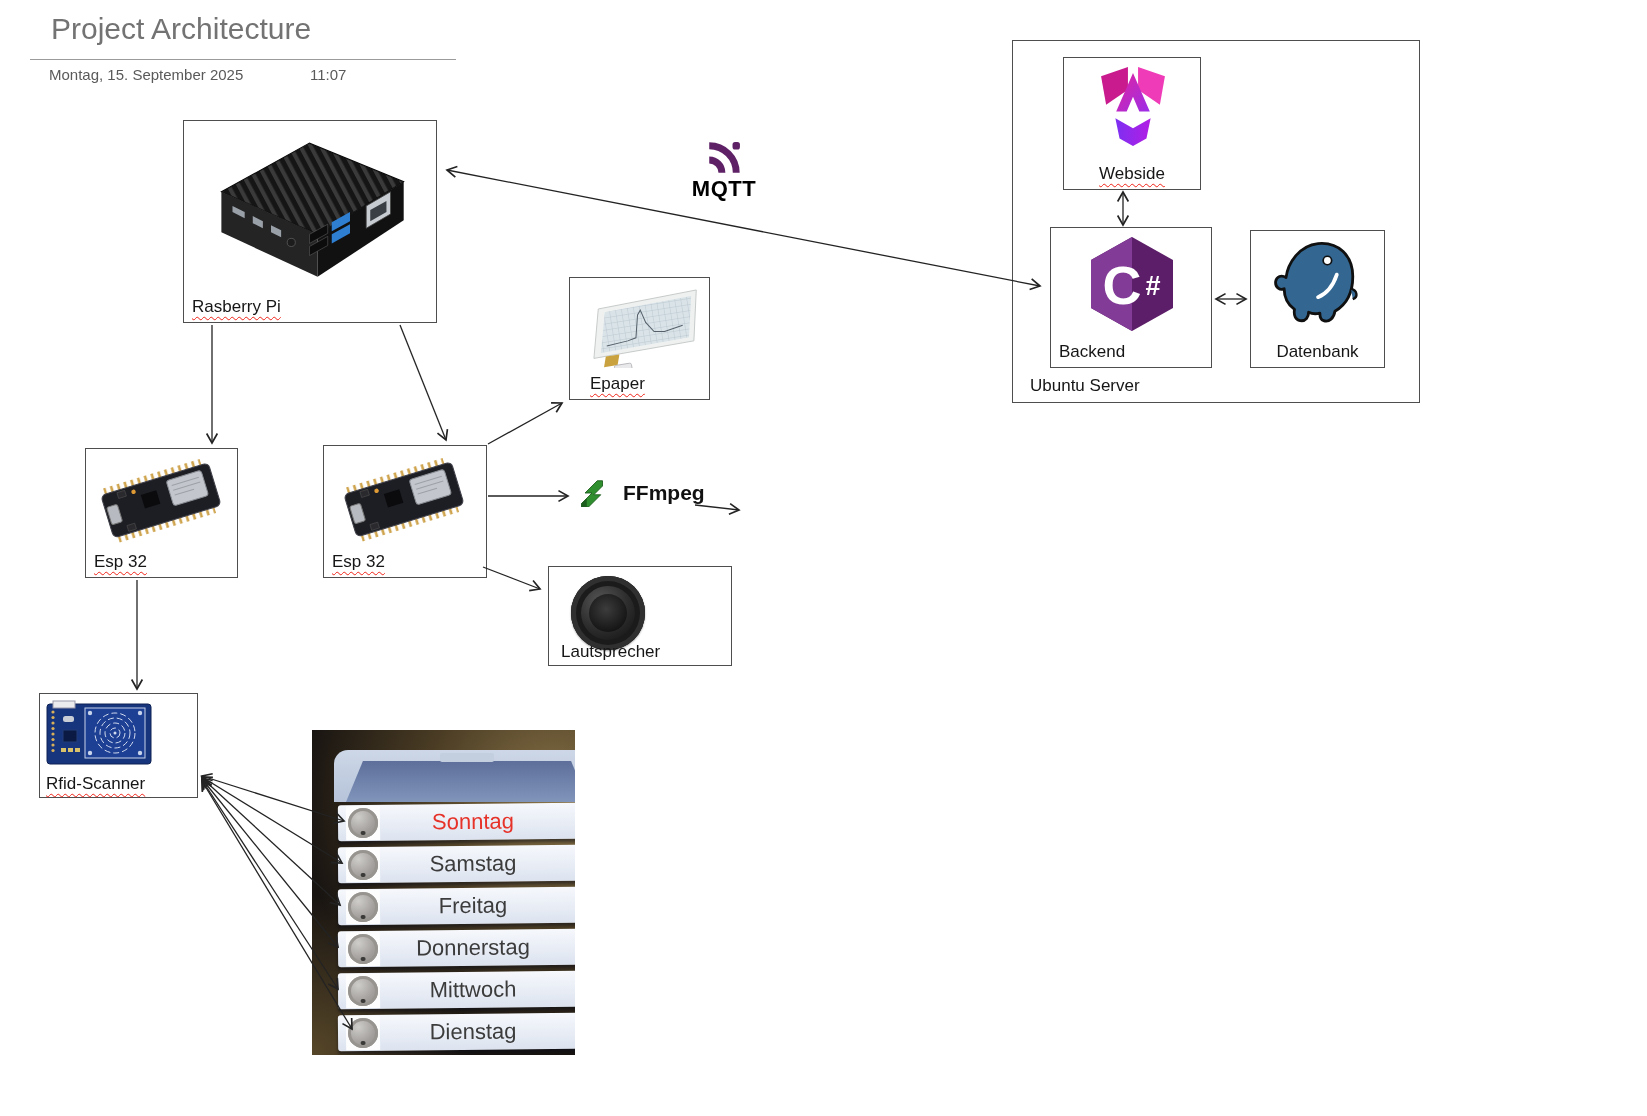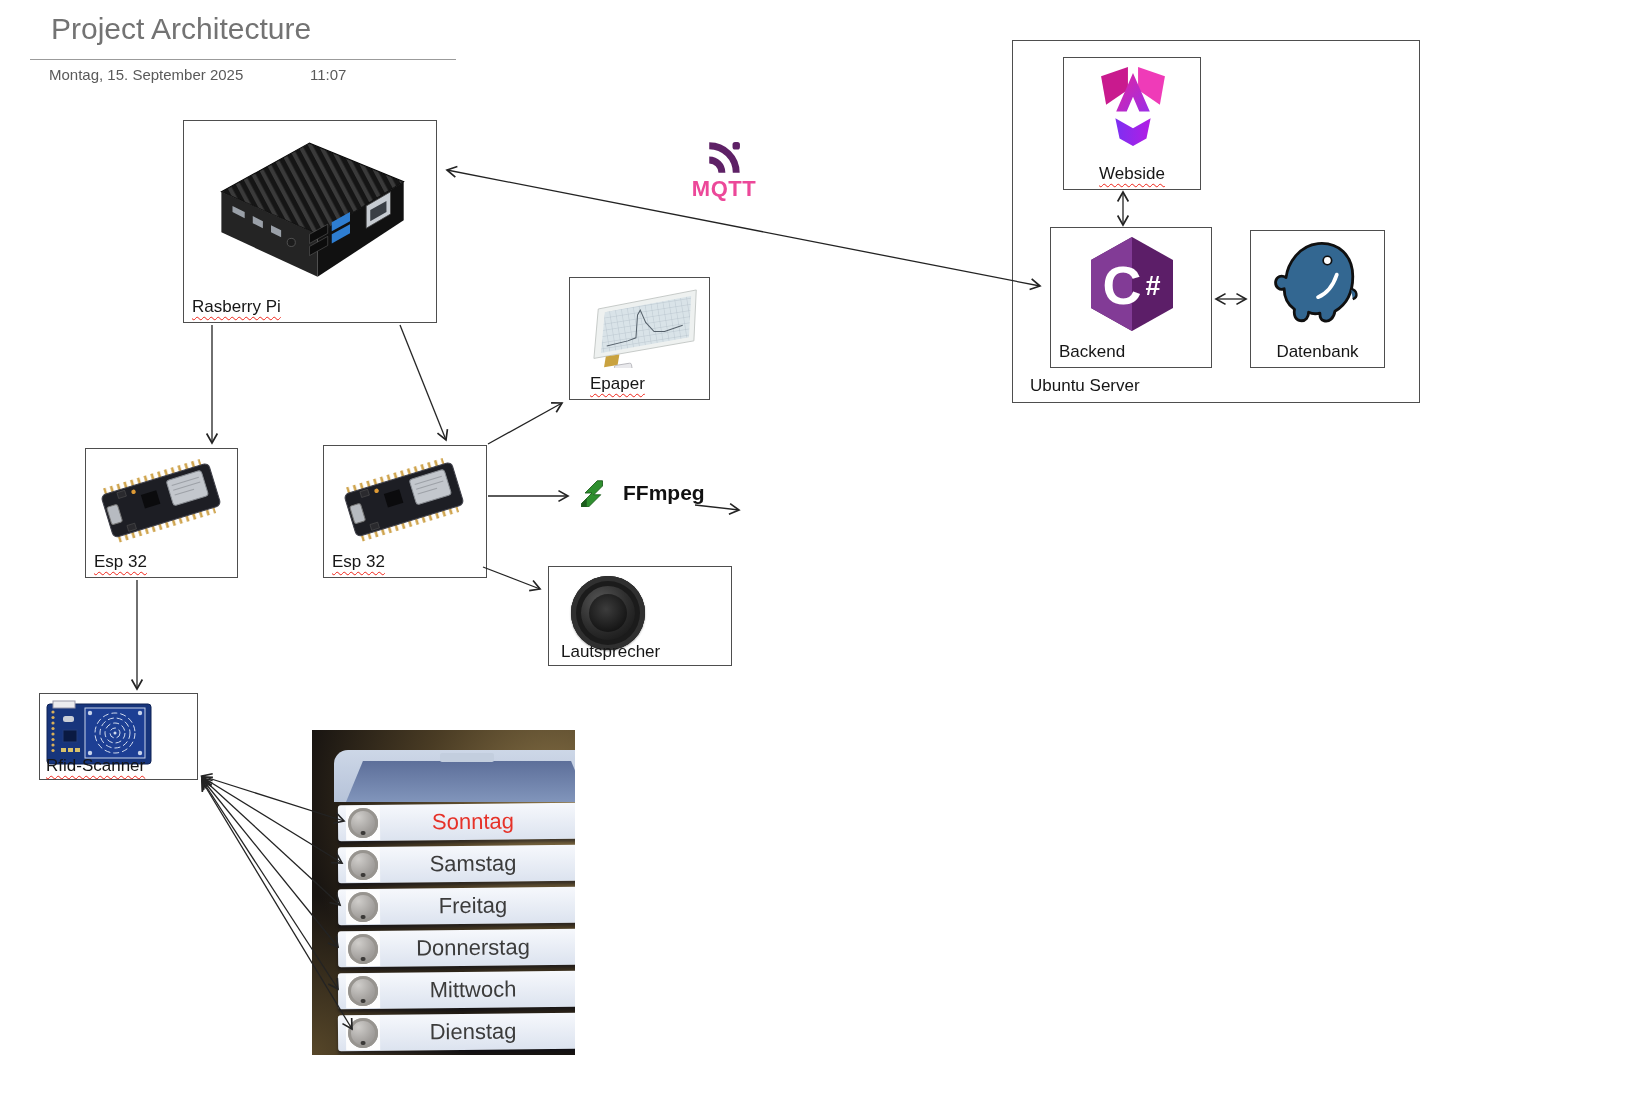--- a/index.html
+++ b/index.html
@@ -16,21 +16,21 @@
   .nlabel.center{left:50%;transform:translateX(-50%);}
   .misspell{text-decoration-line:underline;text-decoration-style:wavy;text-decoration-color:#ef2318;
             text-decoration-thickness:1.2px;text-underline-offset:4px;text-decoration-skip-ink:none;}
   .plain-label{position:absolute;font-size:17px;color:#161616;white-space:nowrap;}
   
   .connectors{position:absolute;left:0;top:0;width:1647px;height:1116px;z-index:6;}
   .connectors line{stroke:#232323;stroke-width:1.3;}
   
   .mqtt-icon{position:absolute;left:705px;top:141px;width:36px;height:36px;}
   .mqtt-label{position:absolute;left:686px;top:176px;width:76px;text-align:center;
-              font-size:22px;font-weight:bold;letter-spacing:.5px;color:#ec4899;}
+              font-size:22px;font-weight:bold;letter-spacing:.5px;color:#000000;}
   
   .ffmpeg{position:absolute;left:578px;top:479px;display:flex;align-items:center;gap:17px;}
   .ffmpeg-text{font-size:21px;font-weight:bold;color:#111;}
   
   .speaker{position:absolute;left:22px;top:9px;width:74px;height:74px;border-radius:50%;
     background:radial-gradient(circle at 40% 35%, #565656, #2e2e2e 40%, #171717 70%);
     box-shadow:inset 0 0 0 5px #303030, inset 0 0 0 10px #1b1b1b, 0 1px 2px rgba(0,0,0,.4);}
   .speaker::after{content:"";position:absolute;inset:18px;border-radius:50%;
     background:radial-gradient(circle at 45% 40%, #3c3c3c, #141414 75%);}
   
@@ -218,21 +218,21 @@
     </svg>
     <span class="ffmpeg-text">FFmpeg</span>
   </div>
 
 
   <div class="node" style="left:548px;top:566px;width:184px;height:100px;">
     <div class="speaker"></div>
     <span class="nlabel" style="left:12px;bottom:3px;">Lautsprecher</span>
   </div>
 
-  <div class="node" style="left:39px;top:693px;width:159px;height:87px;padding-left:13px;">
+  <div class="node" style="left:39px;top:693px;width:159px;height:105px;padding-left:13px;">
     <svg width="110" height="70" viewBox="0 0 110 70" style="position:absolute;left:5px;top:6px;">
       <rect x="2" y="4" width="104" height="60" rx="3" fill="#17357c" stroke="#0e2254"></rect>
       <rect x="40" y="8" width="60" height="50" fill="#1d3f94" stroke="#c8d4ea" stroke-width="1"></rect>
       <g fill="none" stroke="#d2dcef" stroke-width="1" stroke-dasharray="6 3">
         <circle cx="70" cy="33" r="5"></circle>
           <circle cx="70" cy="33" r="10"></circle>
         <circle cx="70" cy="33" r="15"></circle>
           <circle cx="70" cy="33" r="20"></circle>
       </g>
       <circle cx="70" cy="33" r="1.5" fill="#d2dcef"></circle>

